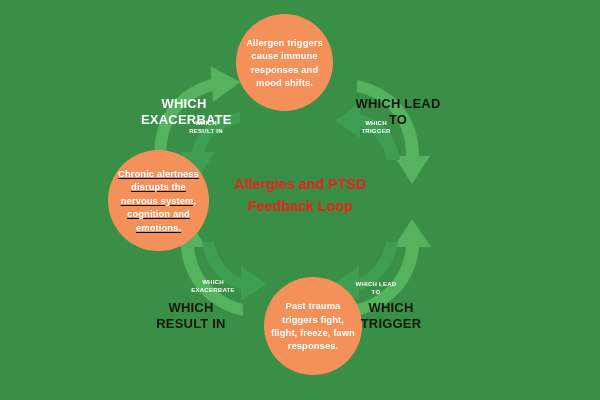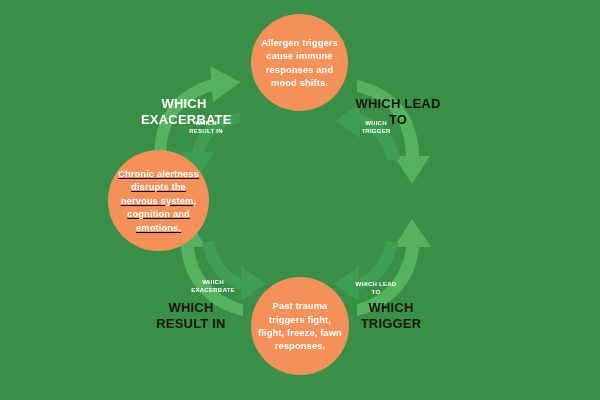--- a/index.html
+++ b/index.html
@@ -38,33 +38,33 @@
   }
   .node-label {
     color: #ffffff;
     font-size: 9.4px;
     line-height: 1.42;
     font-weight: 600;
     padding: 0 7px;
     letter-spacing: 0.1px;
   }
   #node-allergen {
-    left: 251px;
+    left: 236px;
     top: 14px;
     width: 97px;
     height: 97px;
   }
   #node-histamines {
     left: 375px;
     top: 148px;
     width: 101px;
     height: 101px;
   }
   #node-trauma {
-    left: 251px;
+    left: 264px;
     top: 277px;
     width: 98px;
     height: 98px;
   }
   #node-chronic {
     left: 108px;
     top: 150px;
     width: 101px;
     height: 101px;
     text-decoration: underline;
@@ -164,20 +164,24 @@
 
 
   <div class="node" id="node-trauma">
     <span class="node-label">Past trauma triggers fight, flight, freeze, fawn responses.</span>
   </div>
 
   <div class="node" id="node-chronic">
     <span class="node-label">Chronic alertness disrupts the nervous system, cognition and emotions.</span>
   </div>
 
+  <div id="center-title">
+    <div>Allergies and PTSD</div>
+    <div>Feedback Loop</div>
+  </div>
 
   <div class="edge-label lbl-major lbl-white" id="lbl-tl-major">WHICH
 EXACERBATE</div>
   <div class="edge-label lbl-minor lbl-white" id="lbl-tl-minor">WHICH
 RESULT IN</div>
 
   <div class="edge-label lbl-major lbl-dark" id="lbl-tr-major">WHICH LEAD
 TO</div>
   <div class="edge-label lbl-minor lbl-white" id="lbl-tr-minor">WHICH
 TRIGGER</div>

